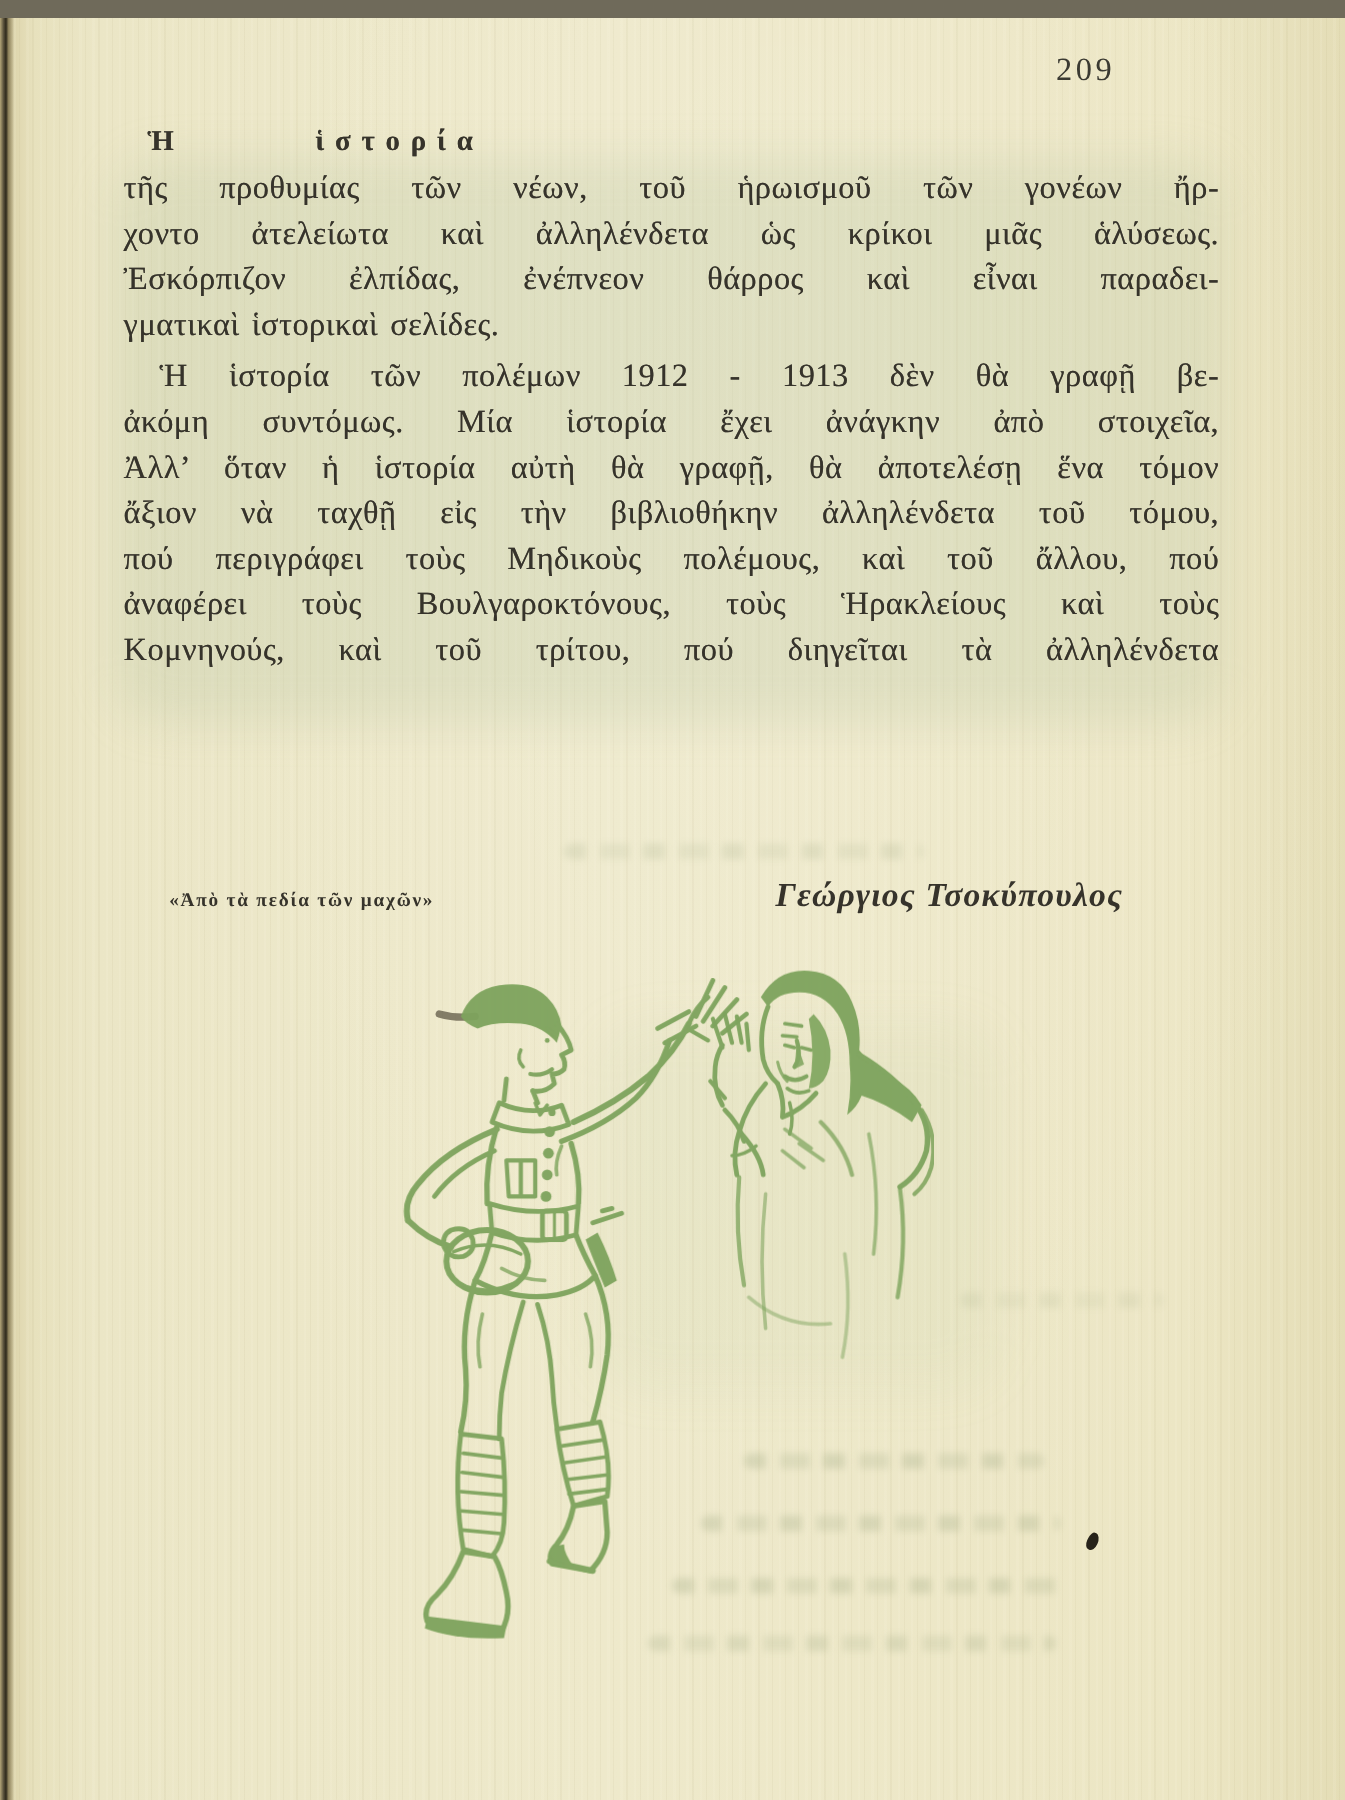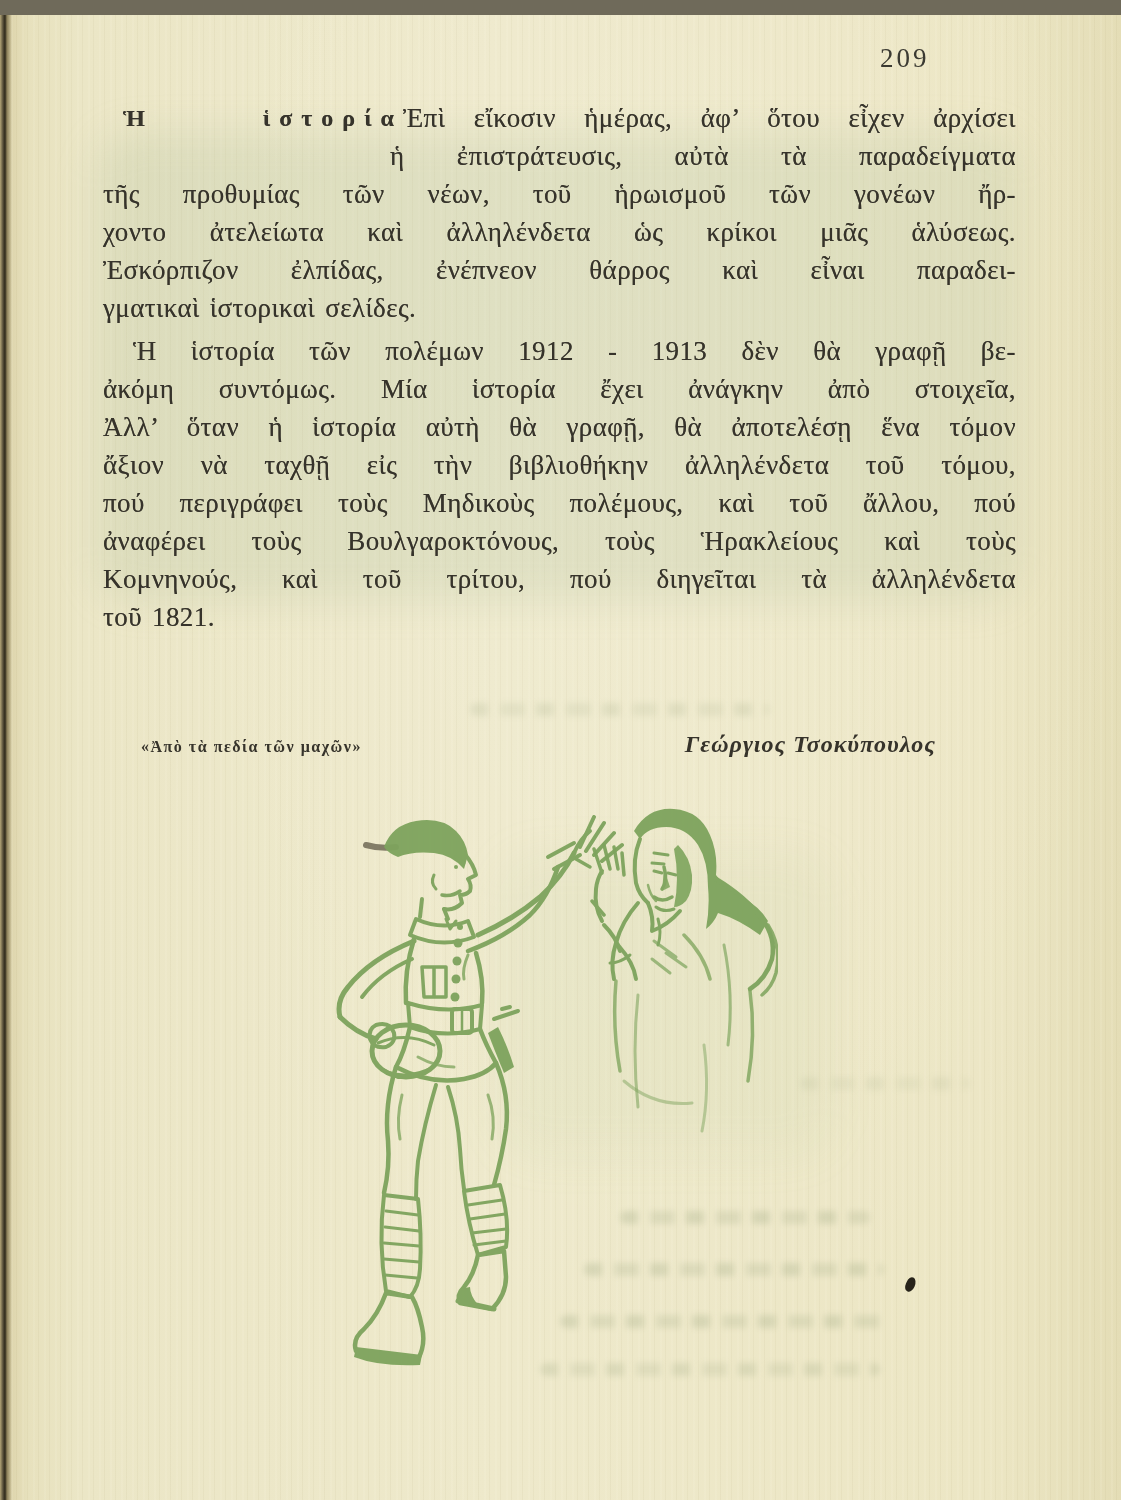--- a/index.html
+++ b/index.html
@@ -23,21 +23,21 @@
   .tline{text-align:justify;text-align-last:justify;text-justify:inter-word;height:38px;}
   .tline.no-stretch{text-align-last:left;}
   .l1{display:flex;}
   .l1 .heading{flex:0 0 280px;padding-left:20px;font-weight:bold;font-size:24px;letter-spacing:9px;white-space:nowrap;}
   .l1 .rest{flex:1;text-align:justify;text-align-last:justify;}
   .l2{padding-left:287px;}
   .p2first{padding-left:30px;margin-top:5px;}
   .citation-row{position:absolute;left:103px;top:716px;width:913px;display:flex;
     justify-content:space-between;align-items:baseline;}
   .source{margin-left:38px;font-size:16px;font-weight:600;letter-spacing:1.5px;}
-  .author{margin-right:80px;font-size:24px;font-style:italic;font-weight:600;letter-spacing:1px;}
+  .author{margin-right:80px;font-size:28px;font-style:italic;font-weight:600;letter-spacing:1px;}
   .illustration{position:absolute;left:318px;top:780px;width:460px;height:600px;}
   .ghost{position:absolute;height:13px;border-radius:7px;filter:blur(3px);opacity:.45;pointer-events:none;
     background:repeating-linear-gradient(90deg, rgba(146,158,118,.55) 0 18px, rgba(0,0,0,0) 18px 30px,
       rgba(146,158,118,.42) 30px 55px, rgba(0,0,0,0) 55px 66px);}
   .g1{left:470px;top:688px;width:300px;opacity:.30;}
   .g2{left:620px;top:1196px;width:250px;}
   .g3{left:584px;top:1248px;width:300px;}
   .g4{left:560px;top:1300px;width:330px;}
   .g5{left:540px;top:1348px;width:340px;opacity:.38;}
   .g6{left:800px;top:1062px;width:170px;opacity:.22;}
@@ -50,36 +50,33 @@
 <div class="page">
   <div class="spine"></div>
   <div class="tint t1"></div>
   <div class="tint t2"></div>
 
   <div class="page-number">209</div>
 
   <div class="text-block">
     <div class="tline l1">
       <span class="heading">Ἡ ἱστορία</span>
-      <span class="rest">Ἐπὶ εἴκοσιν ἡμέρας, ἀφ’ ὅτου εἶχεν ἀρχίσει</span>
     </div>
-    <div class="tline l2">ἡ ἐπιστράτευσις, αὐτὰ τὰ παραδείγματα</div>
     <div class="tline">τῆς προθυμίας τῶν νέων, τοῦ ἡρωισμοῦ τῶν γονέων ἤρ-</div>
     <div class="tline">χοντο ἀτελείωτα καὶ ἀλληλένδετα ὡς κρίκοι μιᾶς ἁλύσεως.</div>
     <div class="tline">Ἐσκόρπιζον ἐλπίδας, ἐνέπνεον θάρρος καὶ εἶναι παραδει-</div>
     <div class="tline no-stretch">γματικαὶ ἱστορικαὶ σελίδες.</div>
 
     <div class="tline p2first">Ἡ ἱστορία τῶν πολέμων 1912 - 1913 δὲν θὰ γραφῇ βε-</div>
     <div class="tline">ἀκόμη συντόμως. Μία ἱστορία ἔχει ἀνάγκην ἀπὸ στοιχεῖα,</div>
     <div class="tline">Ἀλλ’ ὅταν ἡ ἱστορία αὐτὴ θὰ γραφῇ, θὰ ἀποτελέσῃ ἕνα τόμον</div>
     <div class="tline">ἄξιον νὰ ταχθῇ εἰς τὴν βιβλιοθήκην ἀλληλένδετα τοῦ τόμου,</div>
     <div class="tline">πού περιγράφει τοὺς Μηδικοὺς πολέμους, καὶ τοῦ ἄλλου, πού</div>
     <div class="tline">ἀναφέρει τοὺς Βουλγαροκτόνους, τοὺς Ἡρακλείους καὶ τοὺς</div>
     <div class="tline">Κομνηνούς, καὶ τοῦ τρίτου, πού διηγεῖται τὰ ἀλληλένδετα</div>
-    <div class="tline no-stretch">τοῦ 1821.</div>
   </div>
 
   <div class="citation-row">
     <span class="source">«Ἀπὸ τὰ πεδία τῶν μαχῶν»</span>
     <span class="author">Γεώργιος Τσοκύπουλος</span>
   </div>
 
   <svg class="illustration" viewBox="0 0 460 600" xmlns="http://www.w3.org/2000/svg">
     <g stroke="#5f5845" stroke-width="6" stroke-linecap="round" opacity=".75" fill="none">
       <path d="M48,50 q14,4 30,2"></path>

